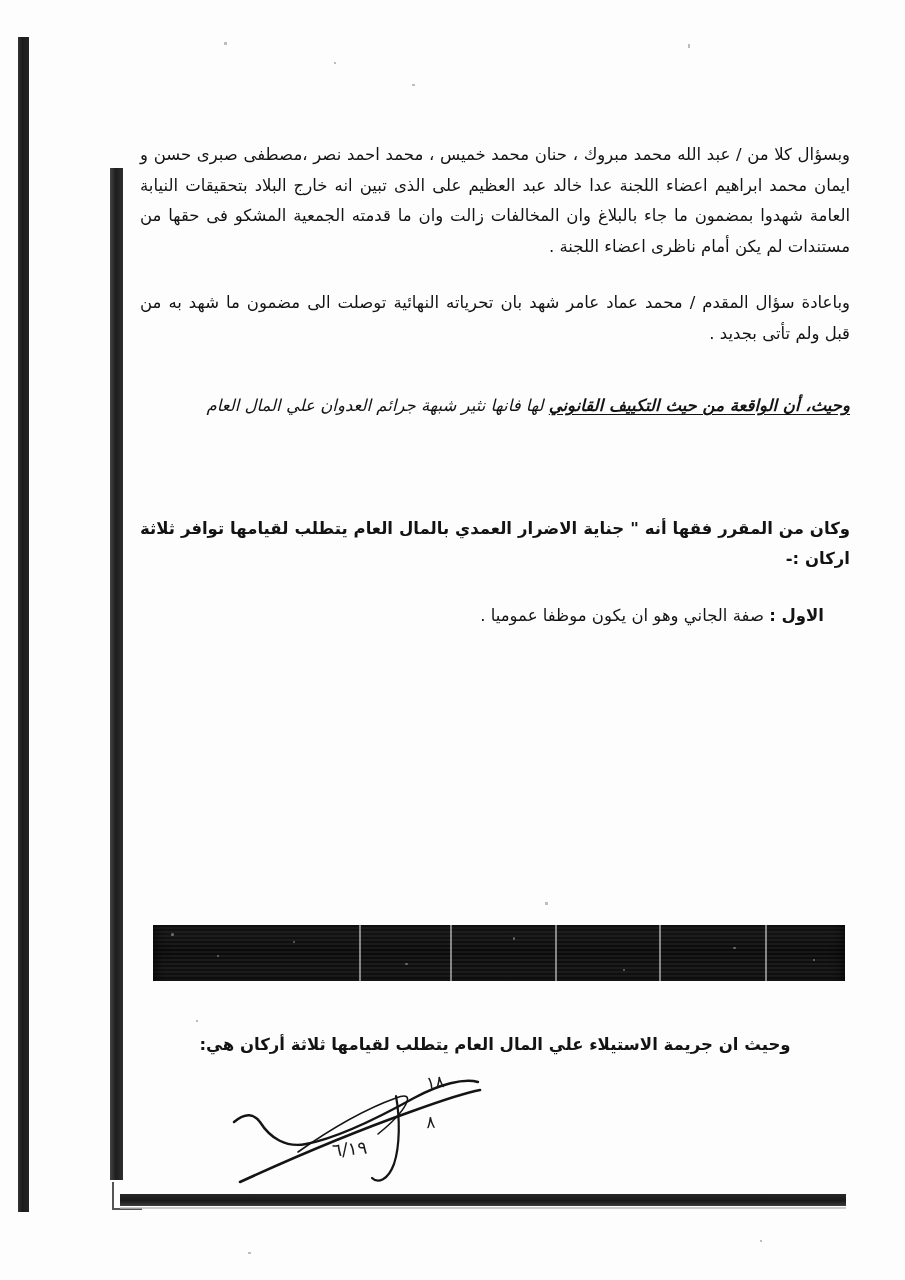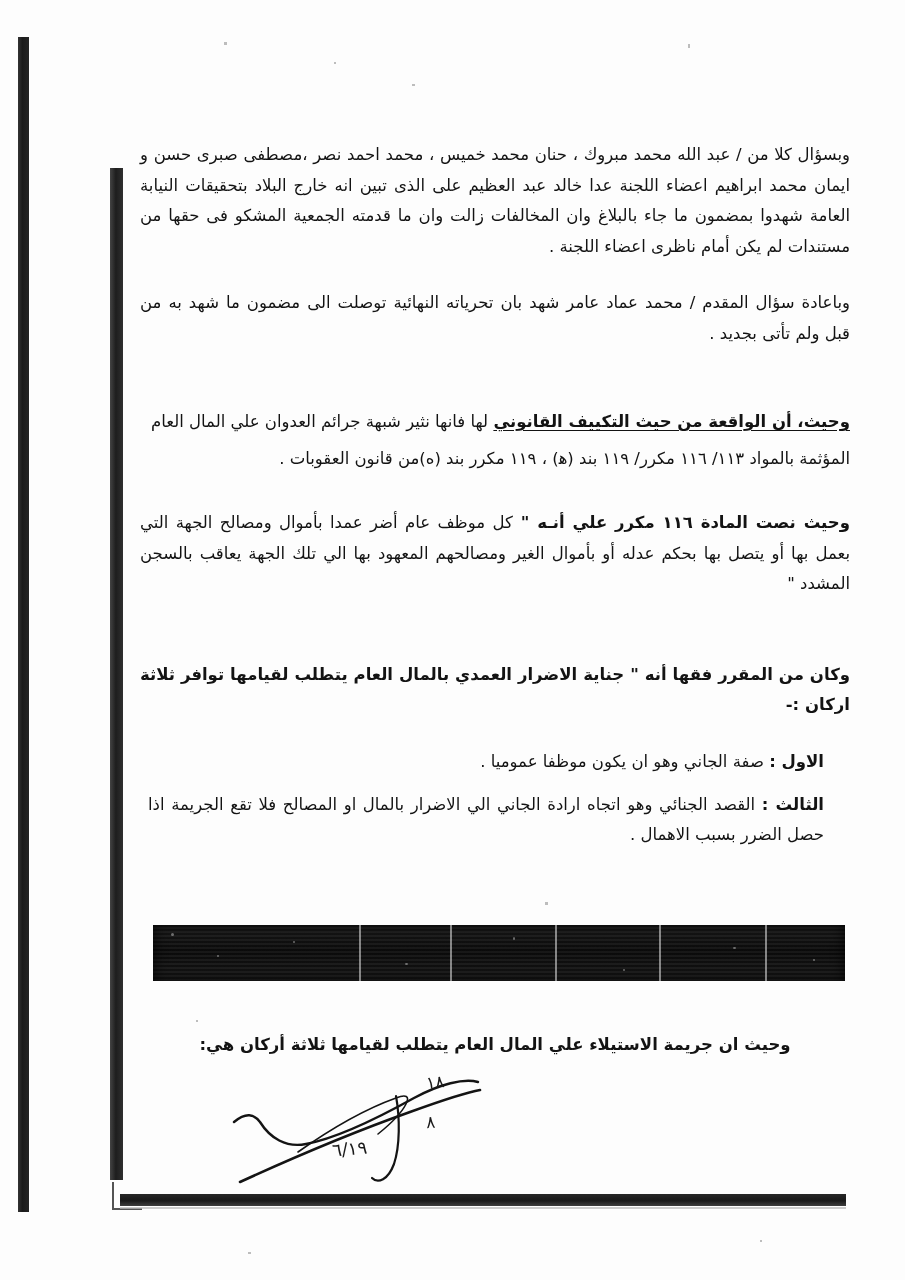--- a/index.html
+++ b/index.html
@@ -185,38 +185,31 @@
   <div class="scan-fleck" style="left:196px;top:1020px;width:2px;height:2px;"></div>
   <div class="scan-fleck" style="left:760px;top:1240px;width:2px;height:2px;"></div>
   <div class="scan-fleck" style="left:248px;top:1252px;width:3px;height:2px;"></div>
 
   <div class="body-text">
 
     <p class="para">وبسؤال كلا من / عبد الله محمد مبروك ، حنان محمد خميس ، محمد احمد نصر ،مصطفى صبرى حسن و ايمان محمد ابراهيم اعضاء اللجنة عدا خالد عبد العظيم على الذى تبين انه خارج البلاد بتحقيقات النيابة العامة شهدوا بمضمون ما جاء بالبلاغ وان المخالفات زالت وان ما قدمته الجمعية المشكو فى حقها من مستندات لم يكن أمام ناظرى اعضاء اللجنة .</p>
 
     <p class="para" style="">وباعادة سؤال المقدم / محمد عماد عامر شهد بان تحرياته النهائية توصلت الى مضمون ما شهد به من قبل ولم تأتى بجديد .</p>
 
-    <p class="para tight" style="margin-top:58px;">
+    <p class="para tight" style="margin-top:42px;font-style:italic;">
       <span class="heading-underline">وحيث، أن الواقعة من حيث التكييف القانوني</span><span> لها فانها نثير شبهة جرائم العدوان علي المال العام</span>
     </p>
 
-    <p class="para" style="margin-top:-14px;">المؤثمة بالمواد ١١٣/ ١١٦ مكرر/ ١١٩ بند (ﻫ) ، ١١٩ مكرر بند (ه)من قانون العقوبات .</p>
-
-    <p class="para" style="margin-top:34px;">
-      <span class="bold" style="font-weight:bold;">وحيث نصت المادة ١١٦ مكرر علي أنـه " </span><span>كل موظف عام أضر عمدا بأموال ومصالح الجهة التي بعمل بها أو يتصل بها بحكم عدله أو بأموال الغير ومصالحهم المعهود بها الي تلك الجهة يعاقب بالسجن المشدد "</span>
-    </p>
-
-    <p class="para bold" style="margin-top:60px;">وكان من المقرر فقها أنه " جناية الاضرار العمدي بالمال العام يتطلب لقيامها توافر ثلاثة اركان :-</p>
+
+
+    <p class="para bold" style="margin-top:92px;">وكان من المقرر فقها أنه " جناية الاضرار العمدي بالمال العام يتطلب لقيامها توافر ثلاثة اركان :-</p>
 
     <div class="elements-list">
       <div class="element-item">
         <span class="element-label">الاول :</span><span> صفة الجاني وهو ان يكون موظفا عموميا .</span>
-      </div>
-      <div class="element-item">
-        <span class="element-label">الثالث :</span><span> القصد الجنائي وهو اتجاه ارادة الجاني الي الاضرار بالمال او المصالح فلا تقع الجريمة اذا حصل الضرر بسبب الاهمال .</span>
       </div>
     </div>
 
   </div>
 
   <div class="redaction-bar">
     <div class="redaction-seam" style="left:206px;"></div>
     <div class="redaction-seam" style="left:297px;"></div>
     <div class="redaction-seam" style="left:402px;"></div>
     <div class="redaction-seam" style="left:506px;"></div>

